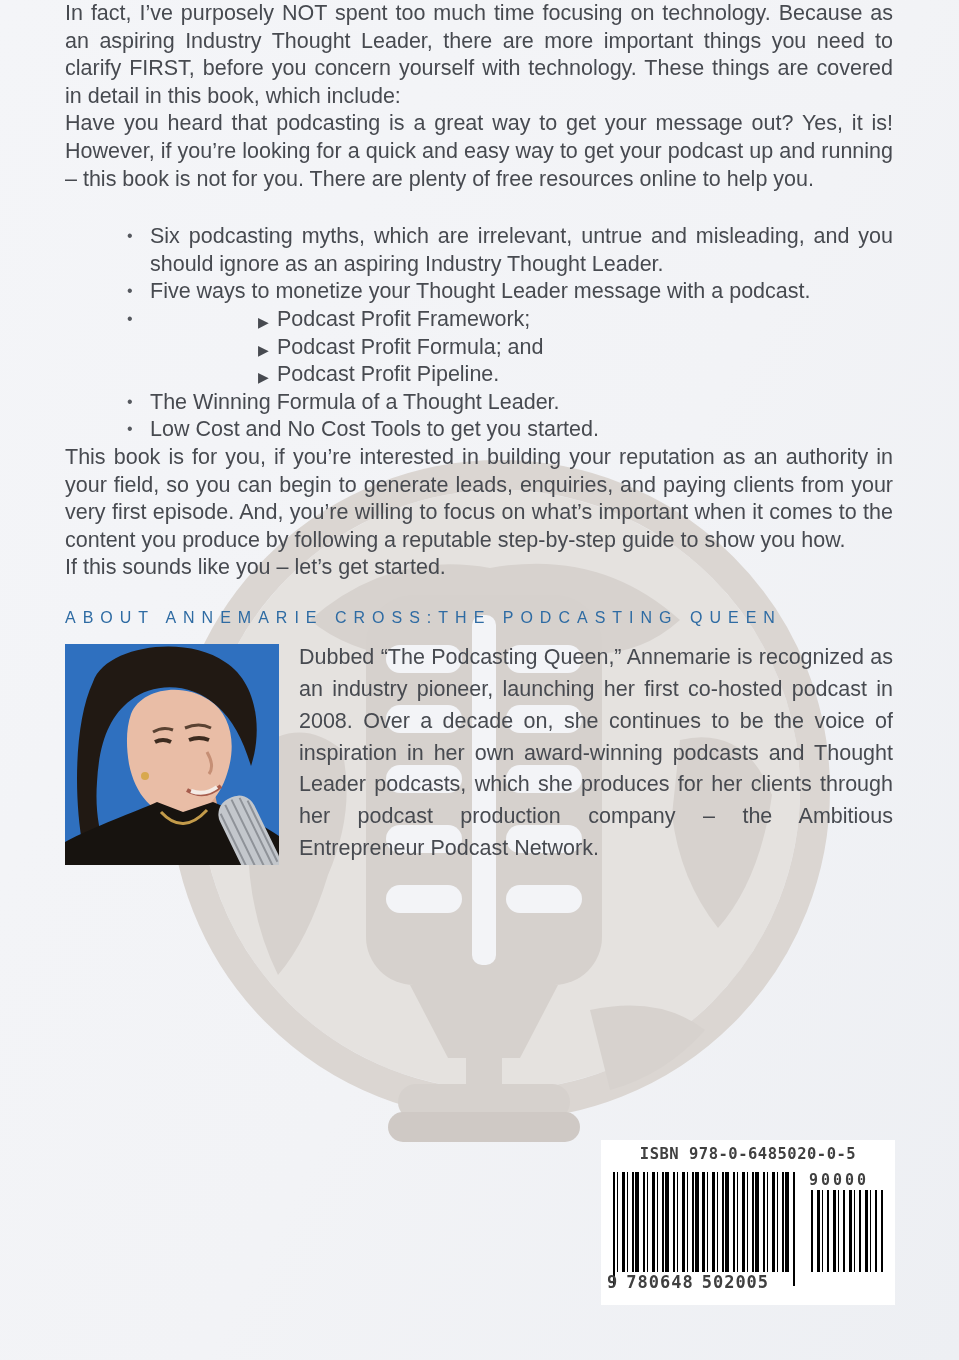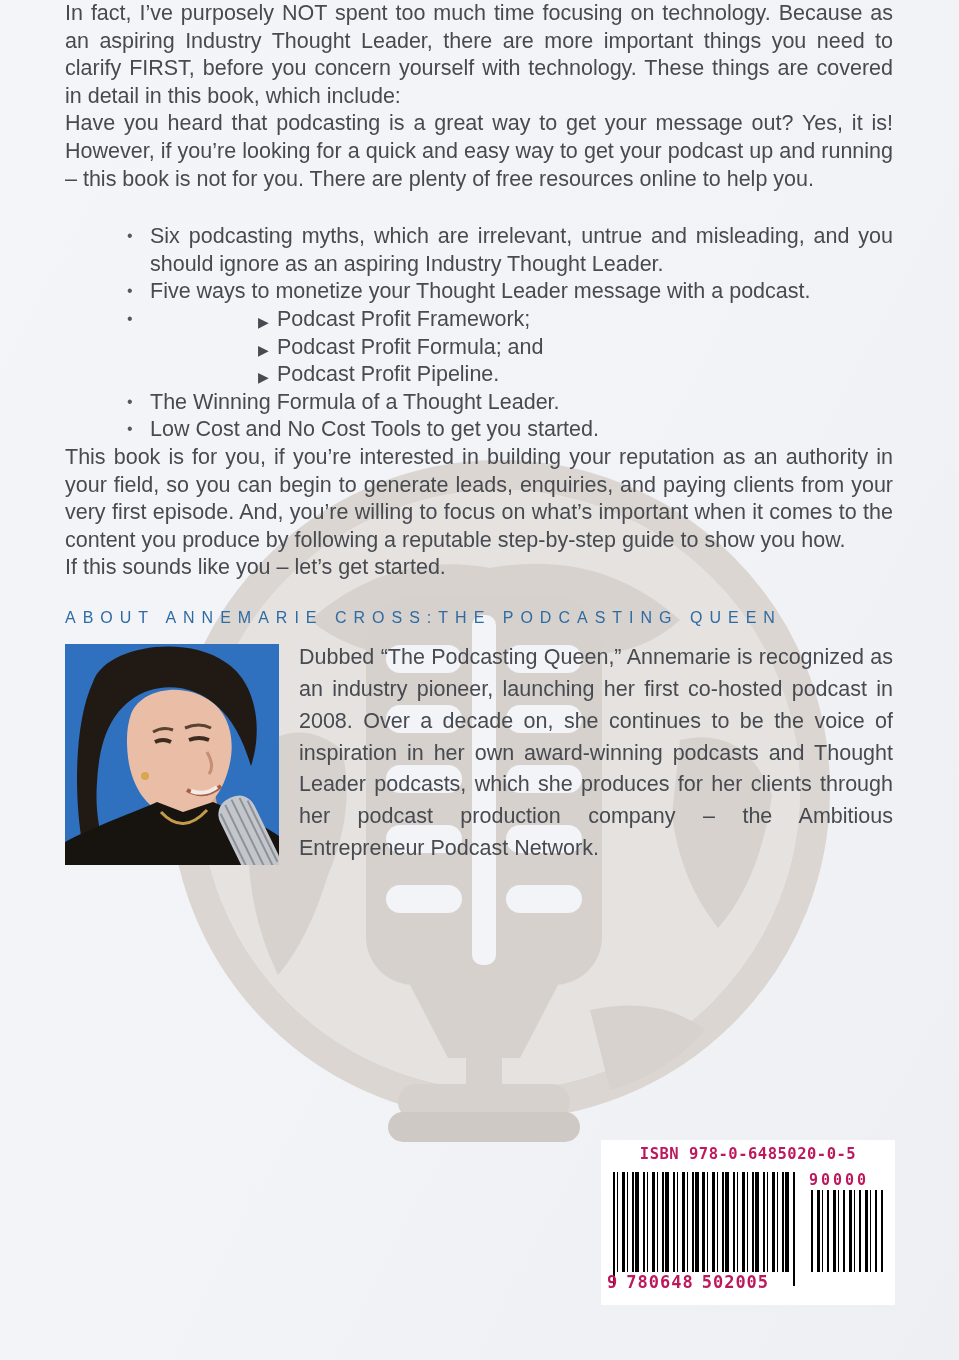--- a/index.html
+++ b/index.html
@@ -25,21 +25,21 @@
     margin:27px 0 0 0; font-size:16px; font-weight:normal; color:#2e6ba3;
     letter-spacing:7px; white-space:nowrap;
   }
   .about-row { margin-top:17px; display:flex; gap:20px; align-items:flex-end; }
   .portrait { width:214px; height:221px; flex:0 0 auto; display:block; }
   .bio { flex:1; font-size:21.5px; line-height:31.8px; text-align:justify; margin:-6px 0 0 0; }
 
   
   .barcode-box {
     position:absolute; left:601px; top:1140px; width:294px; height:165px;
-    background:#ffffff; z-index:3; font-family:"DejaVu Sans Mono", monospace; color:#be185d;
+    background:#ffffff; z-index:3; font-family:"DejaVu Sans Mono", monospace; color:#404040;
   }
   .isbn-line { text-align:center; font-size:15.5px; font-weight:bold; letter-spacing:0.5px; padding-top:5px; }
   .main-bars {
     position:absolute; left:12px; top:32px; width:182px; height:100px;
     background:repeating-linear-gradient(90deg,
       #000 0 2px,  #fff 2px 4px,
       #000 4px 5px, #fff 5px 9px,
       #000 9px 12px, #fff 12px 14px,
       #000 14px 15px, #fff 15px 19px,
       #000 19px 21px, #fff 21px 22px,

